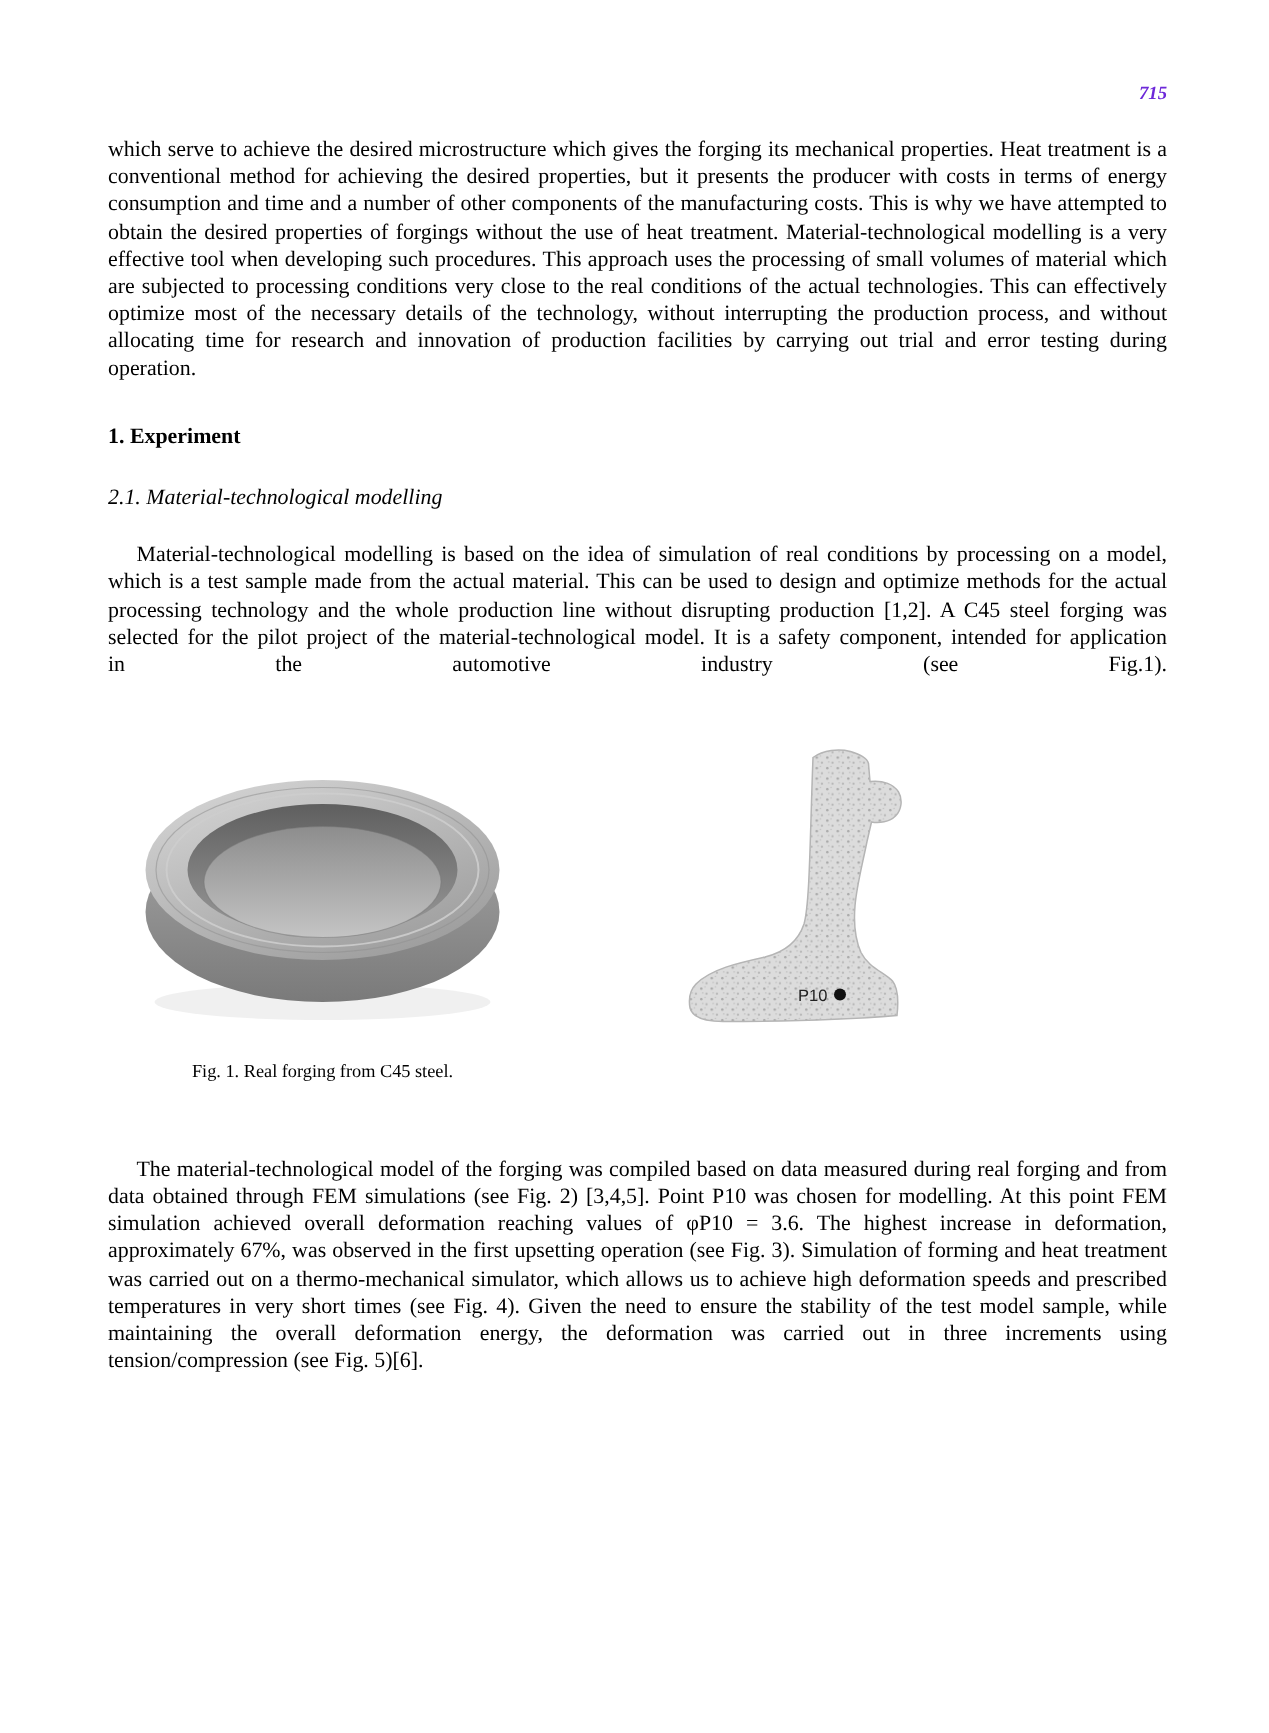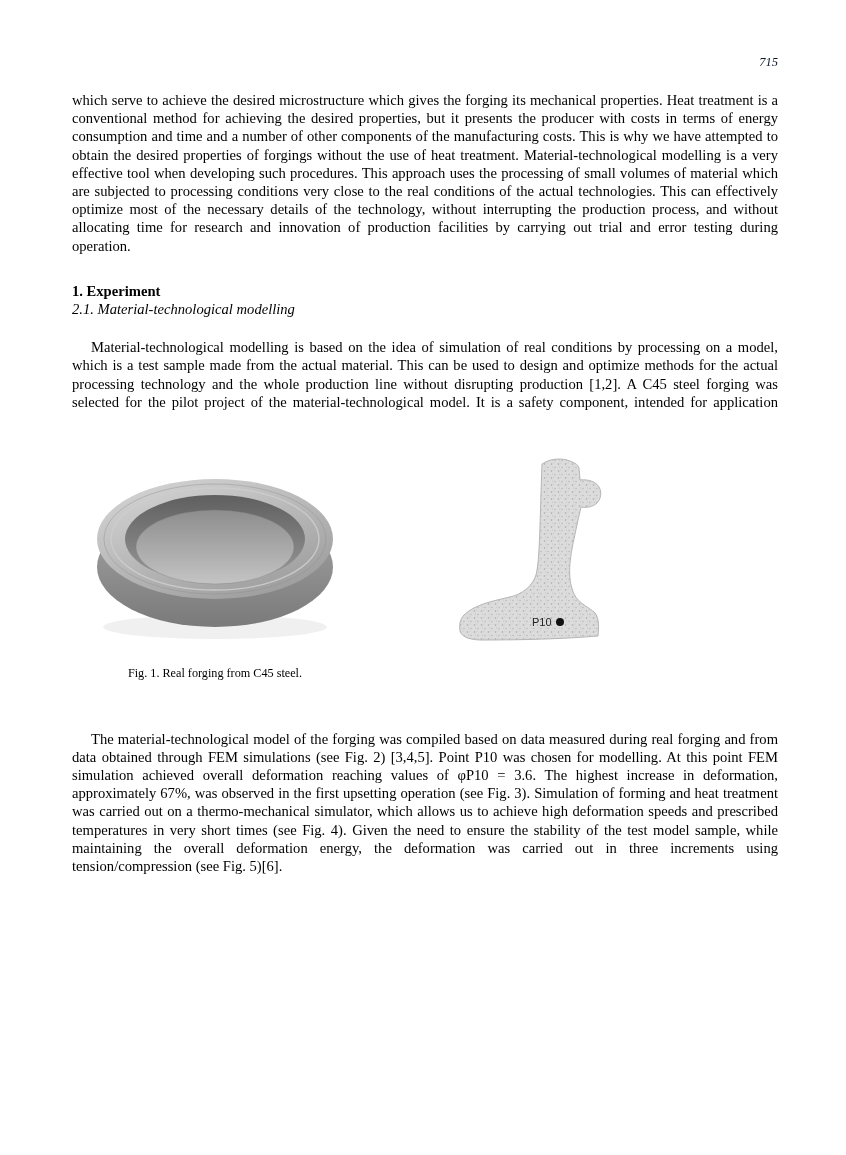--- a/index.html
+++ b/index.html
@@ -22,36 +22,38 @@
     font-size: 12.5px;
     font-style: italic;
     color: #E1A33E;
     height: 18px;
   }
   .page-num {
     position: absolute;
     right: 0;
     top: 0;
     font-style: italic;
-    color: #0f172a;
+    color: #6d28d9;
+    font-weight: bold;
   }
 
   .body-text {
     font-size: 14.6px;
     line-height: 18.2px;
     text-align: justify;
   }
   .p1 { margin-top: 18px; }
   .sec-heading {
     margin-top: 27px;
     font-weight: bold;
     font-size: 14.6px;
     line-height: 18.2px;
   }
   .subsec-heading {
+    margin-top: 23px;
     font-style: italic;
     font-weight: normal;
     font-size: 14.6px;
     line-height: 18.2px;
   }
   .p2 { margin-top: 20px; text-indent: 19px; text-align-last: justify; }
   .force-justify {
     font-size: 14.6px;
     line-height: 18.2px;
     text-align: justify;
@@ -84,20 +86,21 @@
       <span class="page-num">715</span>
     </div>
 
     <p class="body-text p1">which serve to achieve the desired microstructure which gives the forging its mechanical properties. Heat treatment is a conventional method for achieving the desired properties, but it presents the producer with costs in terms of energy consumption and time and a number of other components of the manufacturing costs. This is why we have attempted to obtain the desired properties of forgings without the use of heat treatment. Material-technological modelling is a very effective tool when developing such procedures. This approach uses the processing of small volumes of material which are subjected to processing conditions very close to the real conditions of the actual technologies. This can effectively optimize most of the necessary details of the technology, without interrupting the production process, and without allocating time for research and innovation of production facilities by carrying out trial and error testing during operation.</p>
 
     <h2 class="sec-heading">1. Experiment</h2>
 
     <h3 class="subsec-heading">2.1. Material-technological modelling</h3>
 
     <p class="body-text p2">Material-technological modelling is based on the idea of simulation of real conditions by processing on a model, which is a test sample made from the actual material. This can be used to design and optimize methods for the actual processing technology and the whole production line without disrupting production [1,2]. A C45 steel forging was selected for the pilot project of the material-technological model. It is a safety component, intended for application</p>
+    <div class="force-justify">in the automotive industry (see Fig.1).</div>
 
     <div class="figures-row">
 
       <div class="fig-col-1">
         <div class="fig-inner-1">
           <svg class="fig-svg" width="266" height="195" viewBox="0 0 266 195">
             <defs>
               <linearGradient id="g-top" x1="0" y1="0" x2="0.7" y2="1">
                 <stop offset="0" stop-color="#d8d8d8"></stop>
                 <stop offset="1" stop-color="#9e9e9e"></stop>

